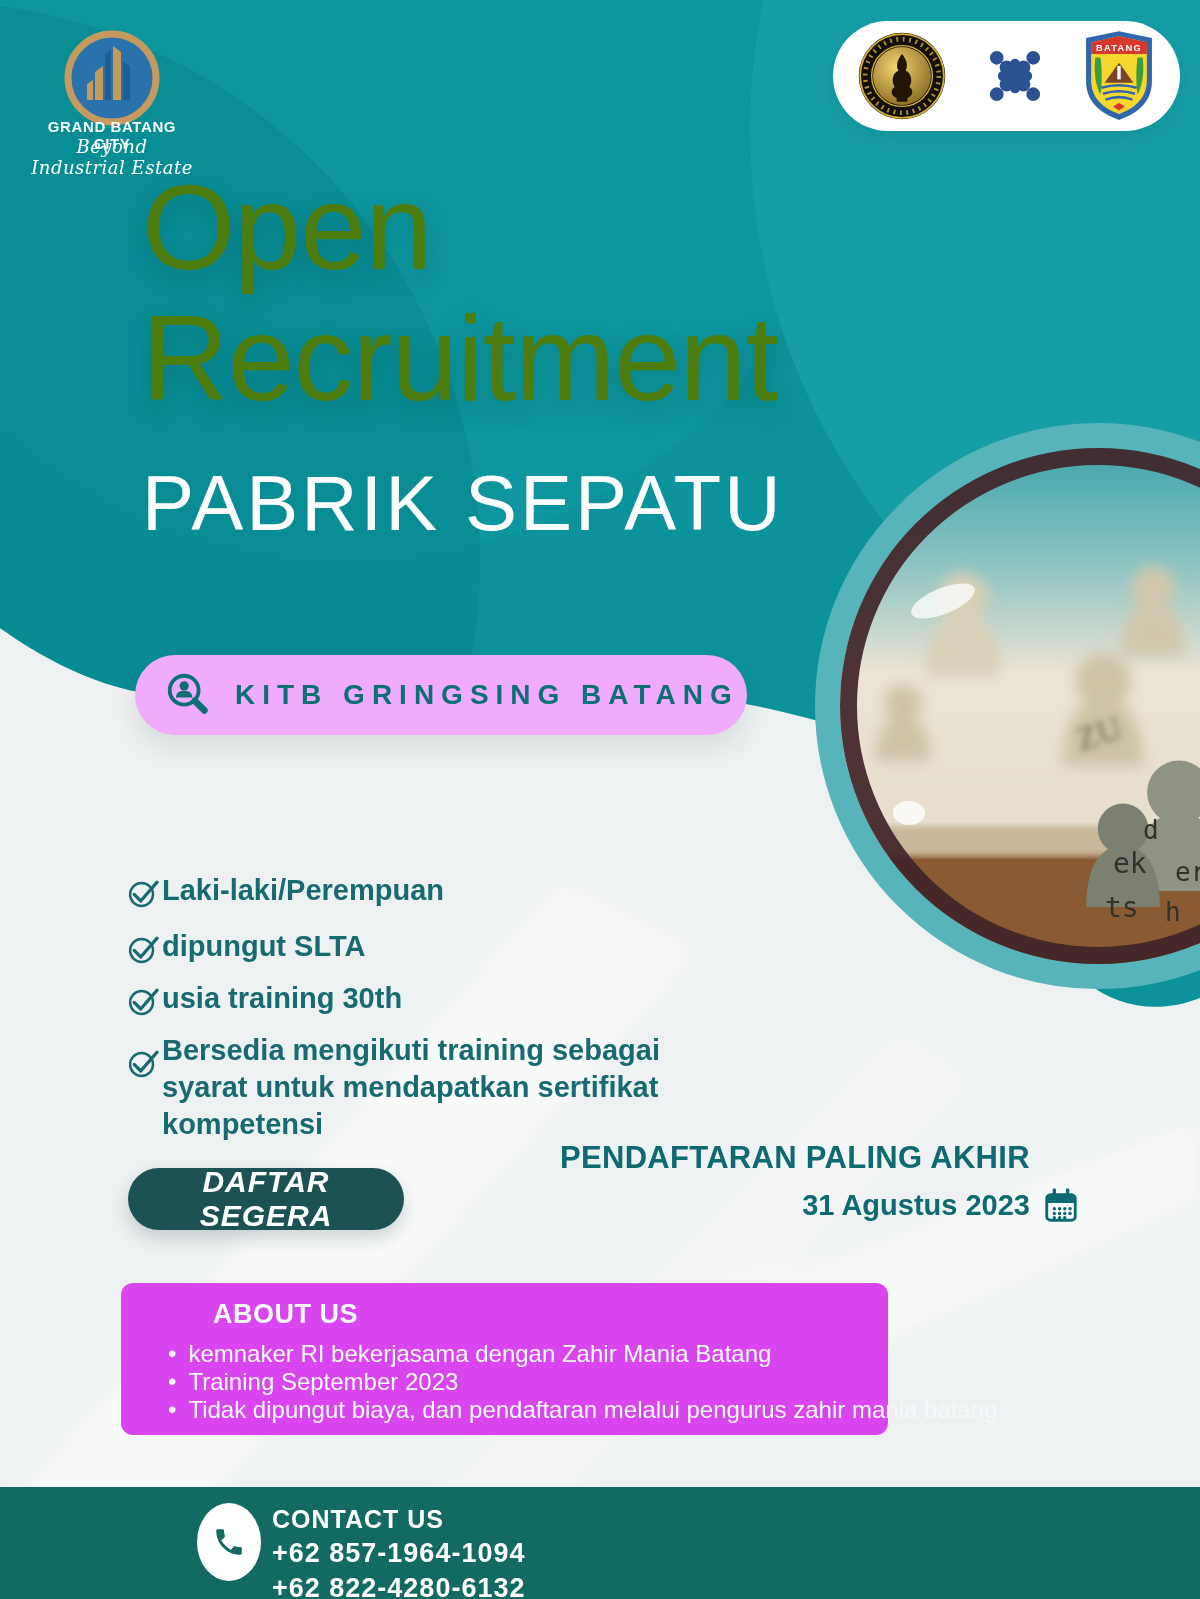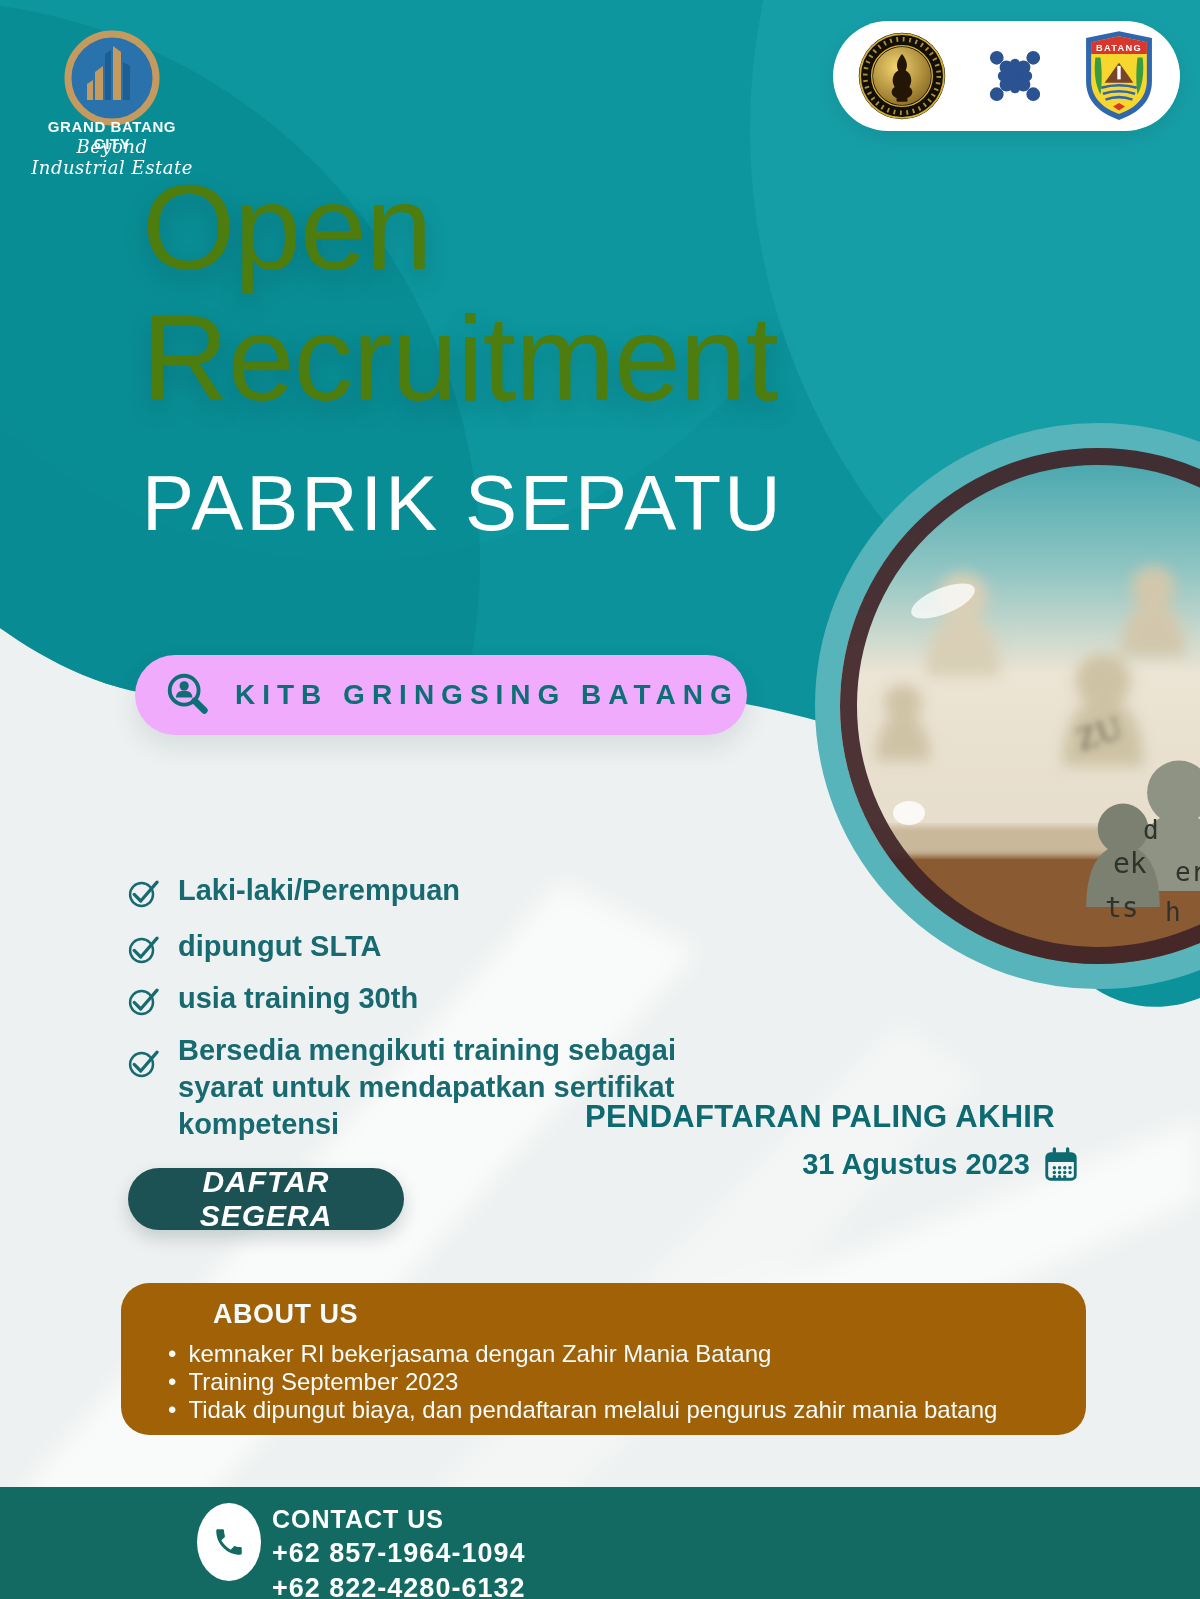--- a/index.html
+++ b/index.html
@@ -50,50 +50,50 @@
   .loc-pill .loc-text{
     color:#0d6f76;font-weight:700;font-size:28px;letter-spacing:7px;
   }
 
   
   .req-heading{
     left:142px;top:806px;color:#17686f;font-weight:600;
     font-size:30px;letter-spacing:6px;
   }
   .req-list{left:126px;top:872px;width:640px;list-style:none;margin:0;padding:0;}
-  .req-list li{display:flex;align-items:flex-start;gap:16px;margin-bottom:18px;}
+  .req-list li{display:flex;align-items:flex-start;margin-bottom:18px;}
   .req-list li .check{flex:0 0 auto;margin-top:2px;}
   .req-list li .req-text{
     color:#186a71;font-weight:600;font-size:29px;line-height:1.28;
     max-width:560px;
   }
   .req-list li:nth-child(2){margin-bottom:14px;}
   .req-list li:nth-child(3){margin-bottom:14px;}
 
   
   .cta-btn{
     left:128px;top:1168px;width:276px;height:62px;border-radius:31px;
     background:#1d5254;border:none;cursor:pointer;
     color:#ffffff;font-family:"Liberation Sans",sans-serif;
     font-weight:700;font-size:30px;letter-spacing:1px;
     display:flex;align-items:center;justify-content:center;
     box-shadow:0 8px 18px rgba(0,40,45,.18);
     font-style:italic;
   }
-  .deadline{left:560px;top:1099px;width:520px;text-align:center;}
+  .deadline{left:560px;top:1140px;width:520px;text-align:left;}
   .deadline-heading{color:#0e6a71;font-weight:700;font-size:31px;letter-spacing:.3px;}
   .deadline-row{
     margin-top:10px;display:flex;align-items:center;justify-content:flex-end;gap:12px;
     color:#0e6a71;font-weight:600;font-size:29px;
   }
 
   
   .about-box{
-    left:121px;top:1283px;width:965px;height:152px;border-radius:28px;
-    background:#a16207;color:#f2fbfb;box-sizing:border-box;
+    left:121px;top:1283px;width:767px;height:152px;border-radius:12px;
+    background:#d946ef;color:#f2fbfb;box-sizing:border-box;
     padding:16px 20px 0 47px;
   }
   .about-heading{margin-left:45px;font-weight:700;font-size:27px;letter-spacing:.5px;}
   .about-list{list-style:none;margin:10px 0 0 0;padding:0;font-size:24px;line-height:1.16;}
   .about-list li{white-space:nowrap;}
   .about-list li::before{content:"•";margin-right:12px;}
 
   
   .band{left:0;top:1487px;width:1200px;height:112px;background:#126a63;}
   .phone-bubble{

